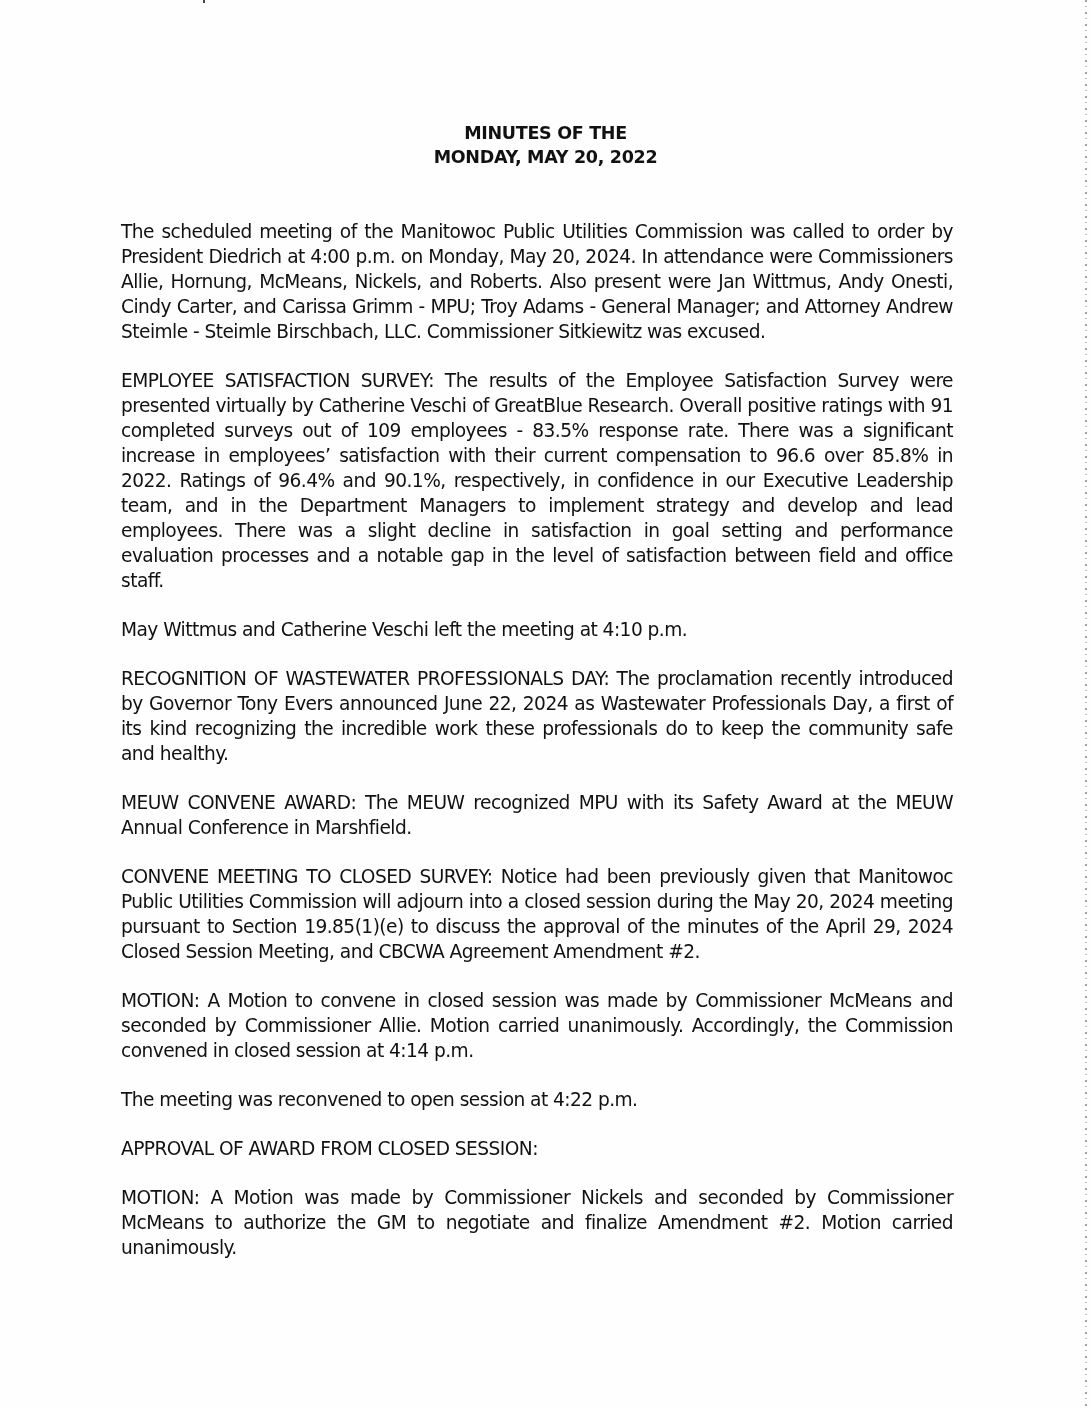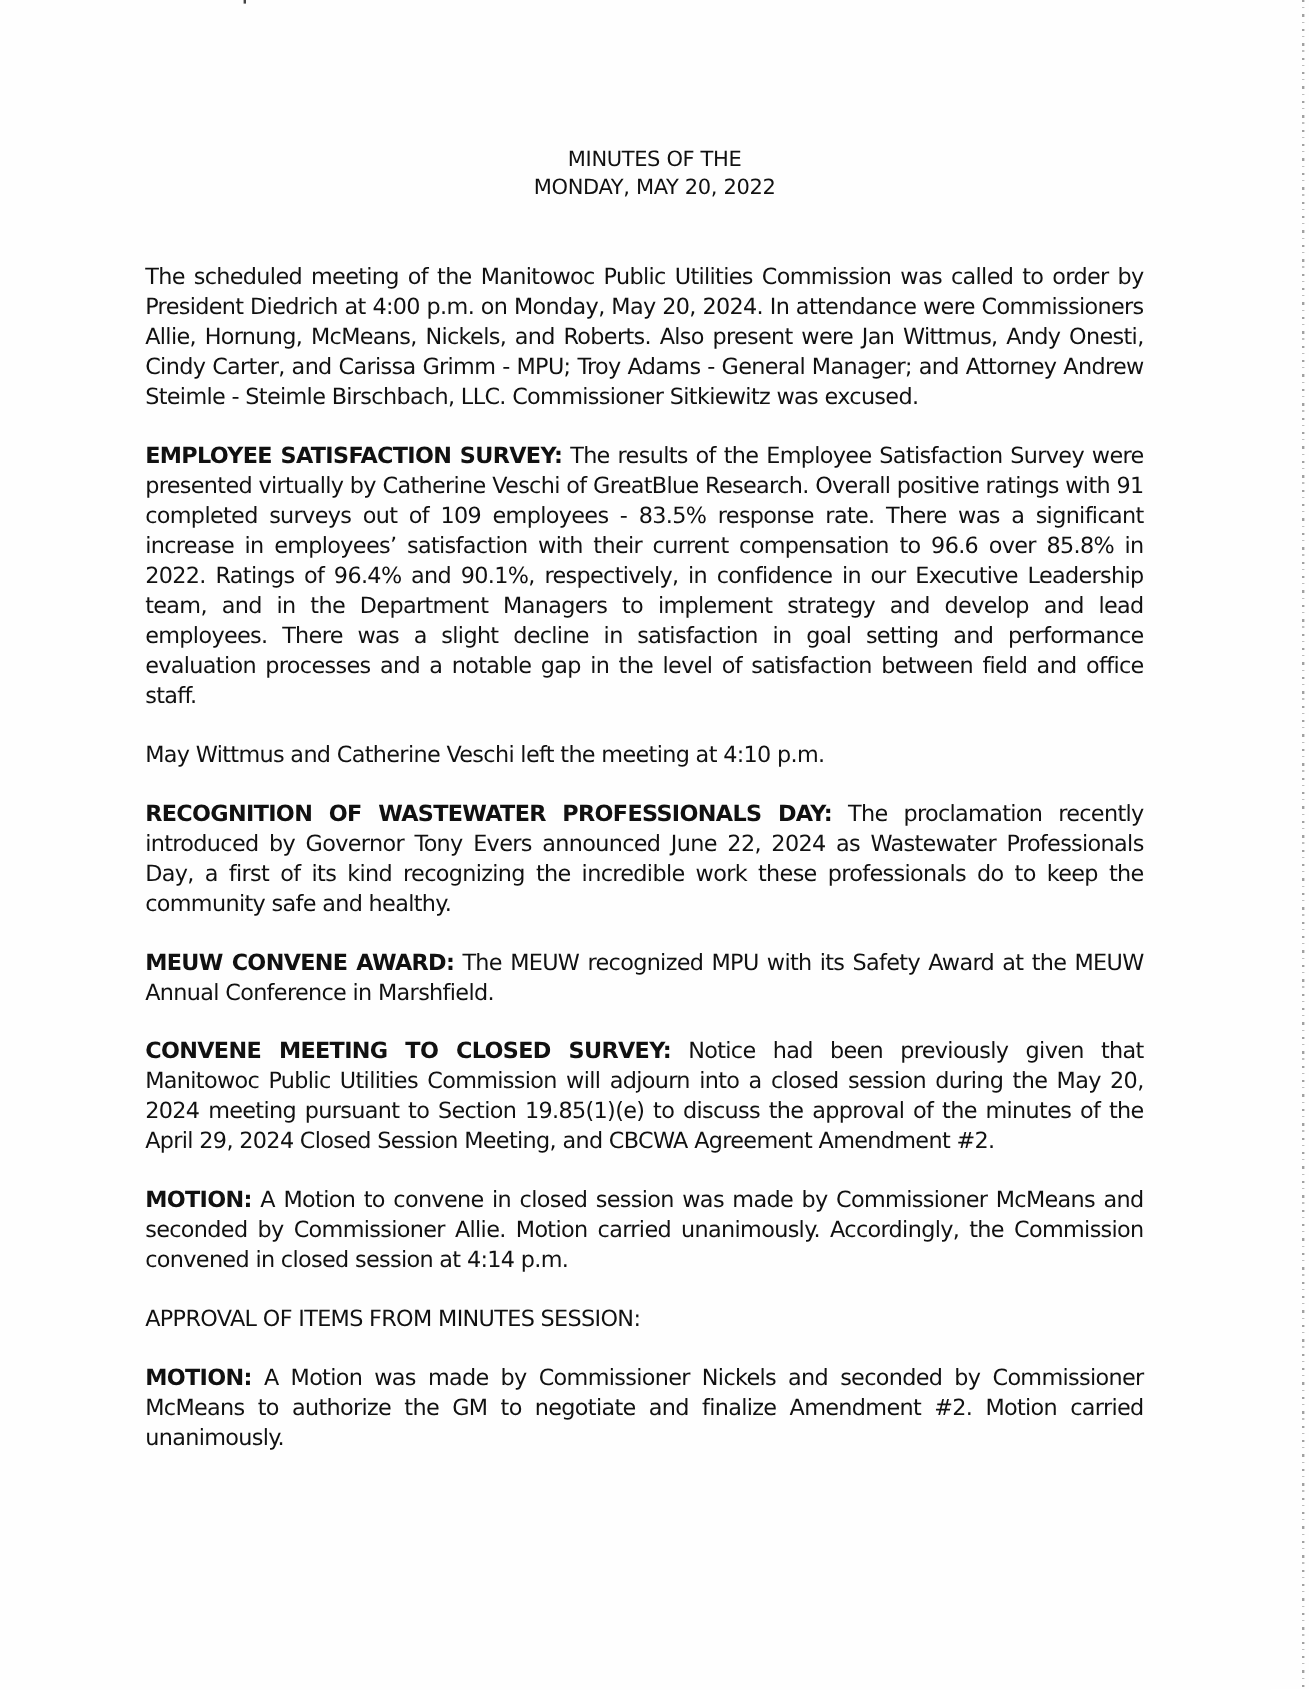--- a/index.html
+++ b/index.html
@@ -20,42 +20,42 @@
       left: 0; top: 0;
       width: 1091px; height: 1408px;
       background: #fefefe;
     }
     .header {
       position: absolute;
       left: 0;
       top: 121px;
       width: 1091px;
       text-align: center;
-      font-weight: normal;
+      font-weight: bold;
       font-size: 17.5px;
       line-height: 24px;
       letter-spacing: -0.3px;
     }
     .header div { white-space: nowrap; }
     .body {
       position: absolute;
       left: 121px;
       top: 219px;
       width: 832px;
     }
     .para {
       font-size: 18.6px;
       line-height: 25px;
       text-align: justify;
       letter-spacing: -0.55px;
       word-spacing: 0px;
       margin: 0 0 24px 0;
     }
     .para .head {
-      font-weight: bold;
+      font-weight: normal;
     }
     .scan-edge {
       position: absolute;
       left: 1085px;
       top: 0;
       width: 2px;
       height: 1408px;
       background-image: repeating-linear-gradient(
         to bottom,
         #555 0px, #555 2px,
@@ -110,23 +110,26 @@
     </p>
 
     <p class="para">
       <span class="head">CONVENE MEETING TO CLOSED SURVEY:</span><span>  Notice had been previously given that Manitowoc Public Utilities Commission will adjourn into a closed session during the May 20, 2024 meeting pursuant to Section 19.85(1)(e) to discuss the approval of the minutes of the April 29, 2024 Closed Session Meeting, and CBCWA Agreement Amendment #2.</span>
     </p>
 
     <p class="para">
       <span class="head">MOTION:</span><span>  A Motion to convene in closed session was made by Commissioner McMeans and seconded by Commissioner Allie. Motion carried unanimously. Accordingly, the Commission convened in closed session at 4:14 p.m.</span>
     </p>
 
+    <p class="para">
+      <span>The meeting was reconvened to open session at 4:22 p.m.</span>
+    </p>
 
     <p class="para">
-      <span>APPROVAL OF ITEMS FROM MINUTES SESSION:</span>
+      <span>APPROVAL OF AWARD FROM CLOSED SESSION:</span>
     </p>
 
     <p class="para">
       <span class="head">MOTION:</span><span> A Motion was made by Commissioner Nickels and seconded by Commissioner McMeans to authorize the GM to negotiate and finalize Amendment #2. Motion carried unanimously.</span>
     </p>
 
   </div>
 </div>
 
 </body></html>

